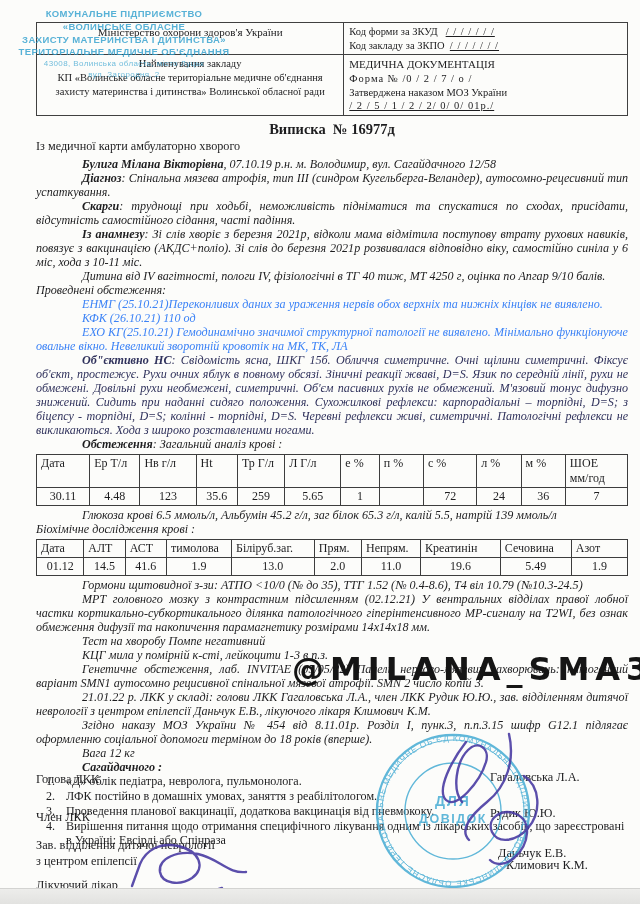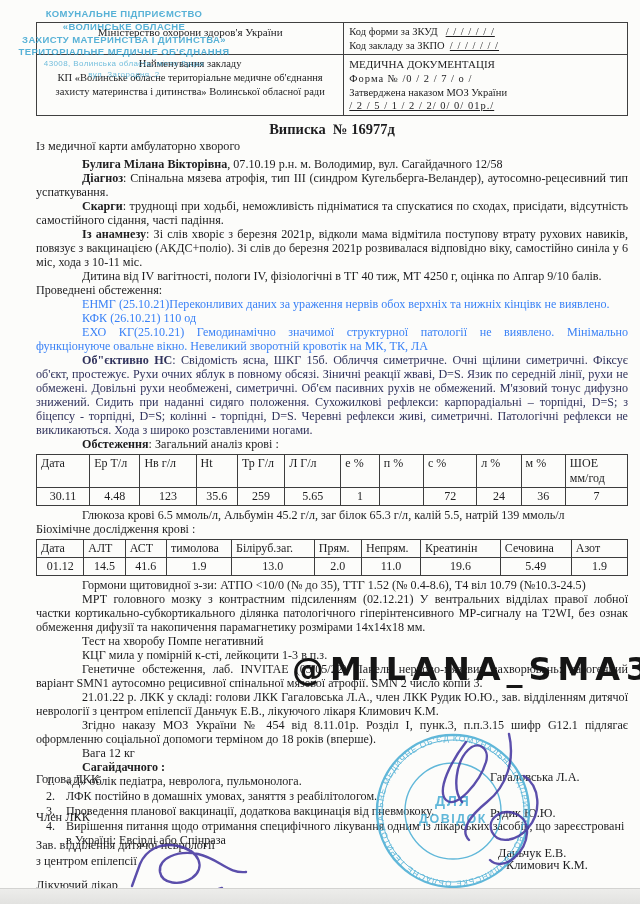--- a/index.html
+++ b/index.html
@@ -23,21 +23,21 @@
     font-weight:bold;font-size:9.5px;line-height:1.35;letter-spacing:.4px;}
   .corner-stamp .sm{font-size:8px;font-weight:normal;opacity:.85;}
 
   .title-main{text-align:center;font-weight:bold;font-size:14.5px;margin-top:5px;white-space:pre;}
   .title-sub{text-align:left;font-size:12.2px;margin-top:1px;}
 
   .para{font-size:12.1px;line-height:1.16;text-align:justify;margin:0;}
   .ind{text-indent:46px;}
   .navy{color:#3b82f6;}
   .navy2{color:#30325c;}
-  p{margin:0;}
+  p{margin:0;font-style:italic;}
 
   table.tbl{width:100%;border-collapse:collapse;font-size:12px;margin:3px 0 2px 0;}
   table.tbl th,table.tbl td{border:1px solid #3d3d3d;padding:1px 4px;}
   table.tbl th{font-weight:normal;text-align:left;white-space:pre-line;vertical-align:top;}
   table.tbl td{text-align:center;}
   .cbc th:nth-child(1){width:9%}.cbc th:nth-child(2){width:8.5%}.cbc th:nth-child(3){width:9.5%}
   .cbc th:nth-child(4){width:7%}.cbc th:nth-child(5){width:8%}.cbc th:nth-child(6){width:9.5%}
   .cbc th:nth-child(7){width:6.5%}.cbc th:nth-child(8){width:7.5%}.cbc th:nth-child(9){width:9%}
   .cbc th:nth-child(10){width:7.5%}.cbc th:nth-child(11){width:7.5%}.cbc th:nth-child(12){width:10.5%}
   .bio th:nth-child(1){width:8%}.bio th:nth-child(2){width:7%}.bio th:nth-child(3){width:7%}

